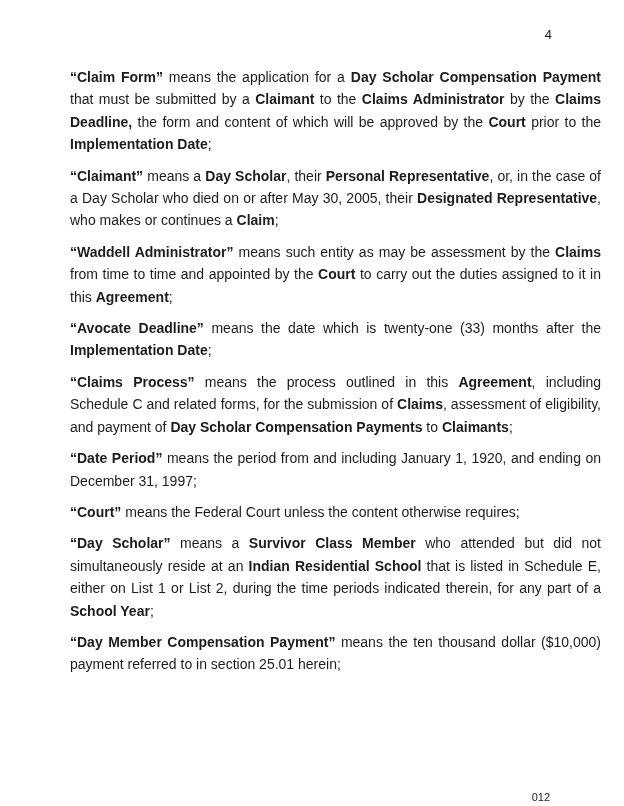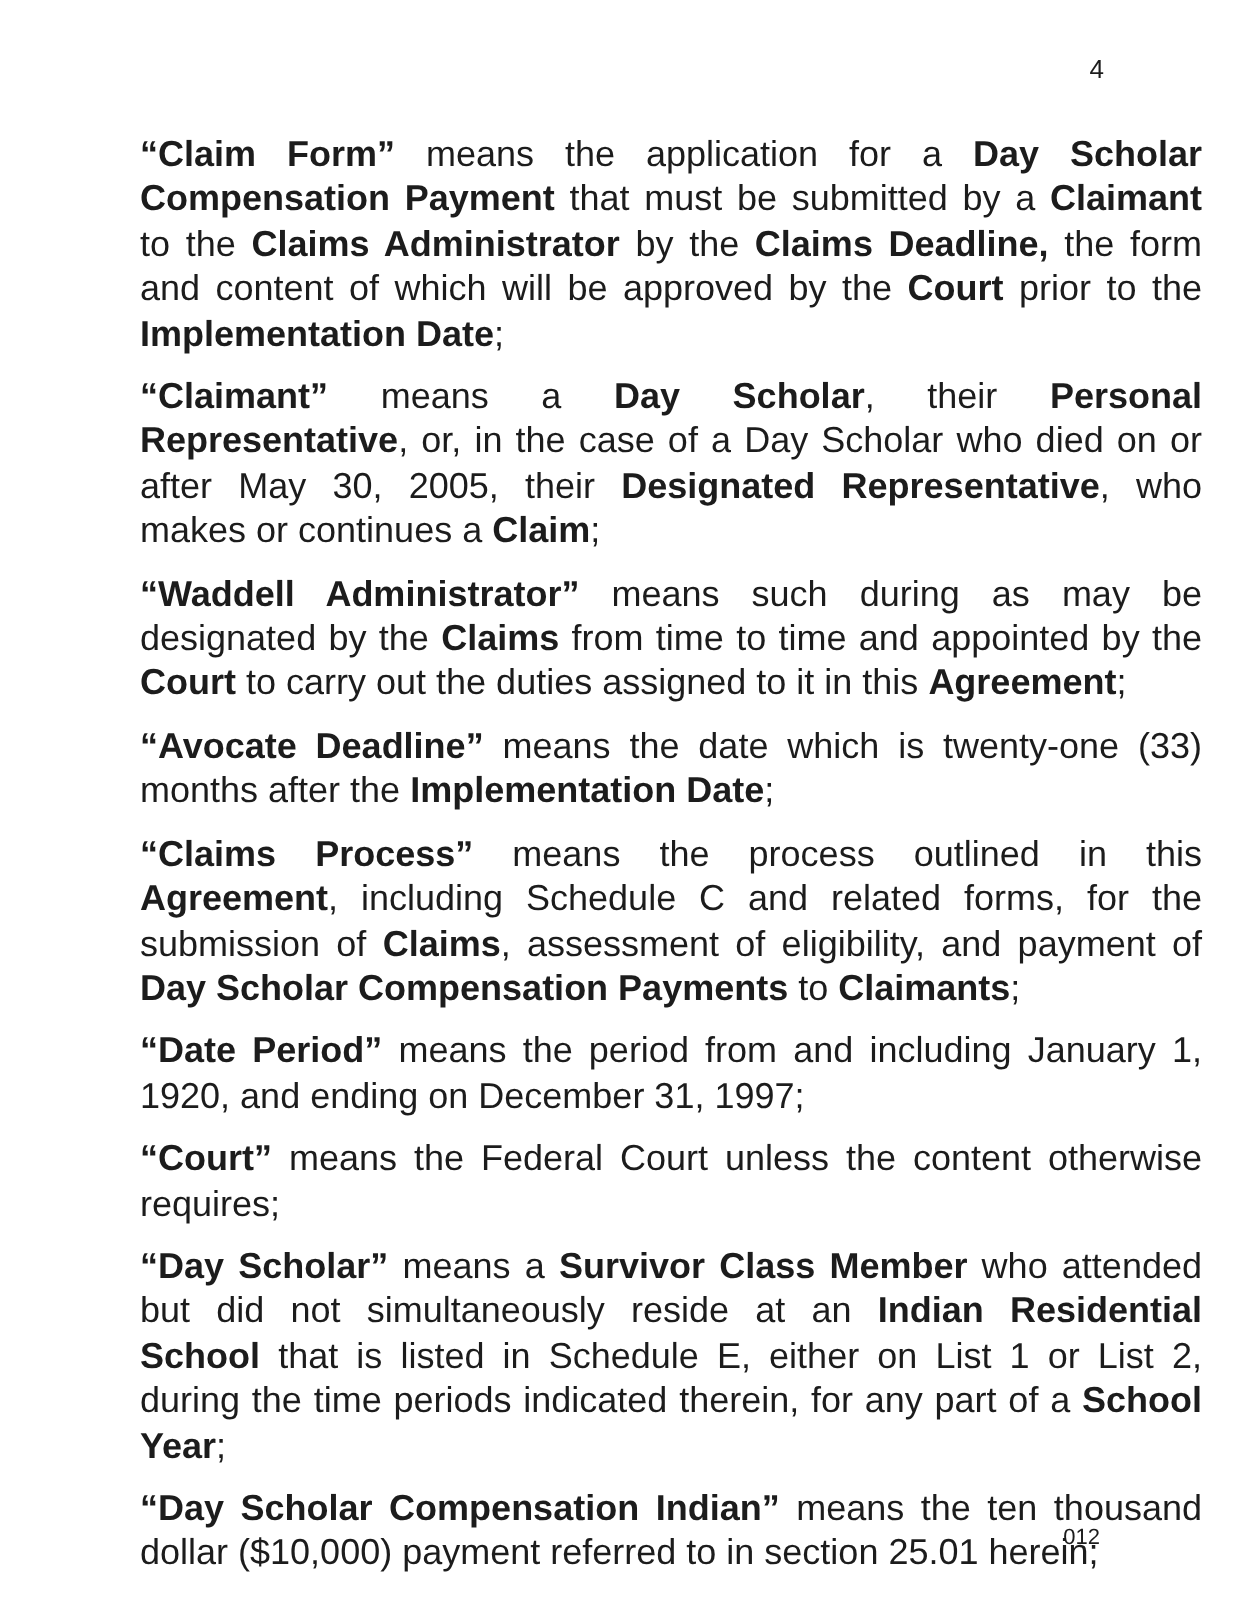--- a/index.html
+++ b/index.html
@@ -25,48 +25,48 @@
     text-align: right;
   }
   .content {
     position: absolute;
     top: 66px;
     left: 70px;
     width: 531px;
   }
   .para {
     margin: 0 0 9px 0;
-    font-size: 18px;
+    font-size: 14px;
     line-height: 22.4px;
     text-align: justify;
     text-justify: inter-word;
   }
   .para .b {
     font-weight: bold;
   }
   .footer-number {
     position: absolute;
-    top: 763px;
+    top: 791px;
     right: 74px;
     font-size: 11px;
     line-height: 12px;
   }
 </style>
 </head>
 <body>
 
 <div class="page">
   <div class="page-number">4</div>
 
   <div class="content">
       <p class="para"><span class="b">“Claim Form”</span><span> means the application for a </span><span class="b">Day Scholar Compensation Payment</span><span> that must be submitted by a </span><span class="b">Claimant</span><span> to the </span><span class="b">Claims Administrator</span><span> by the </span><span class="b">Claims Deadline,</span><span> the form and content of which will be approved by the </span><span class="b">Court</span><span> prior to the </span><span class="b">Implementation Date</span><span>;</span></p>
       <p class="para"><span class="b">“Claimant”</span><span> means a </span><span class="b">Day Scholar</span><span>, their </span><span class="b">Personal Representative</span><span>, or, in the case of a Day Scholar who died on or after May 30, 2005, their </span><span class="b">Designated Representative</span><span>, who makes or continues a </span><span class="b">Claim</span><span>;</span></p>
-      <p class="para"><span class="b">“Waddell Administrator”</span><span> means such during as may be designated by the </span><span class="b">Claims</span><span> from time to time and appointed by the </span><span class="b">Court</span><span> to carry out the duties assigned to it in this </span><span class="b">Agreement</span><span>;</span></p>
+      <p class="para"><span class="b">“Waddell Administrator”</span><span> means such entity as may be assessment by the </span><span class="b">Claims</span><span> from time to time and appointed by the </span><span class="b">Court</span><span> to carry out the duties assigned to it in this </span><span class="b">Agreement</span><span>;</span></p>
       <p class="para"><span class="b">“Avocate Deadline”</span><span> means the date which is twenty-one (33) months after the </span><span class="b">Implementation Date</span><span>;</span></p>
       <p class="para"><span class="b">“Claims Process”</span><span> means the process outlined in this </span><span class="b">Agreement</span><span>, including Schedule C and related forms, for the submission of </span><span class="b">Claims</span><span>, assessment of eligibility, and payment of </span><span class="b">Day Scholar Compensation Payments</span><span> to </span><span class="b">Claimants</span><span>;</span></p>
       <p class="para"><span class="b">“Date Period”</span><span> means the period from and including January 1, 1920, and ending on December 31, 1997;</span></p>
       <p class="para"><span class="b">“Court”</span><span> means the Federal Court unless the content otherwise requires;</span></p>
       <p class="para"><span class="b">“Day Scholar”</span><span> means a </span><span class="b">Survivor Class Member</span><span> who attended but did not simultaneously reside at an </span><span class="b">Indian Residential School</span><span> that is listed in Schedule E, either on List 1 or List 2, during the time periods indicated therein, for any part of a </span><span class="b">School Year</span><span>;</span></p>
-      <p class="para"><span class="b">“Day Scholar Compensation Indian”</span><span> means the ten thousand dollar ($10,000) payment referred to in section 25.01 herein;</span></p>
+      <p class="para"><span class="b">“Day Member Compensation Payment”</span><span> means the ten thousand dollar ($10,000) payment referred to in section 25.01 herein;</span></p>
     </div>
 
   <div class="footer-number">012</div>
 </div>
 
 </body></html>

